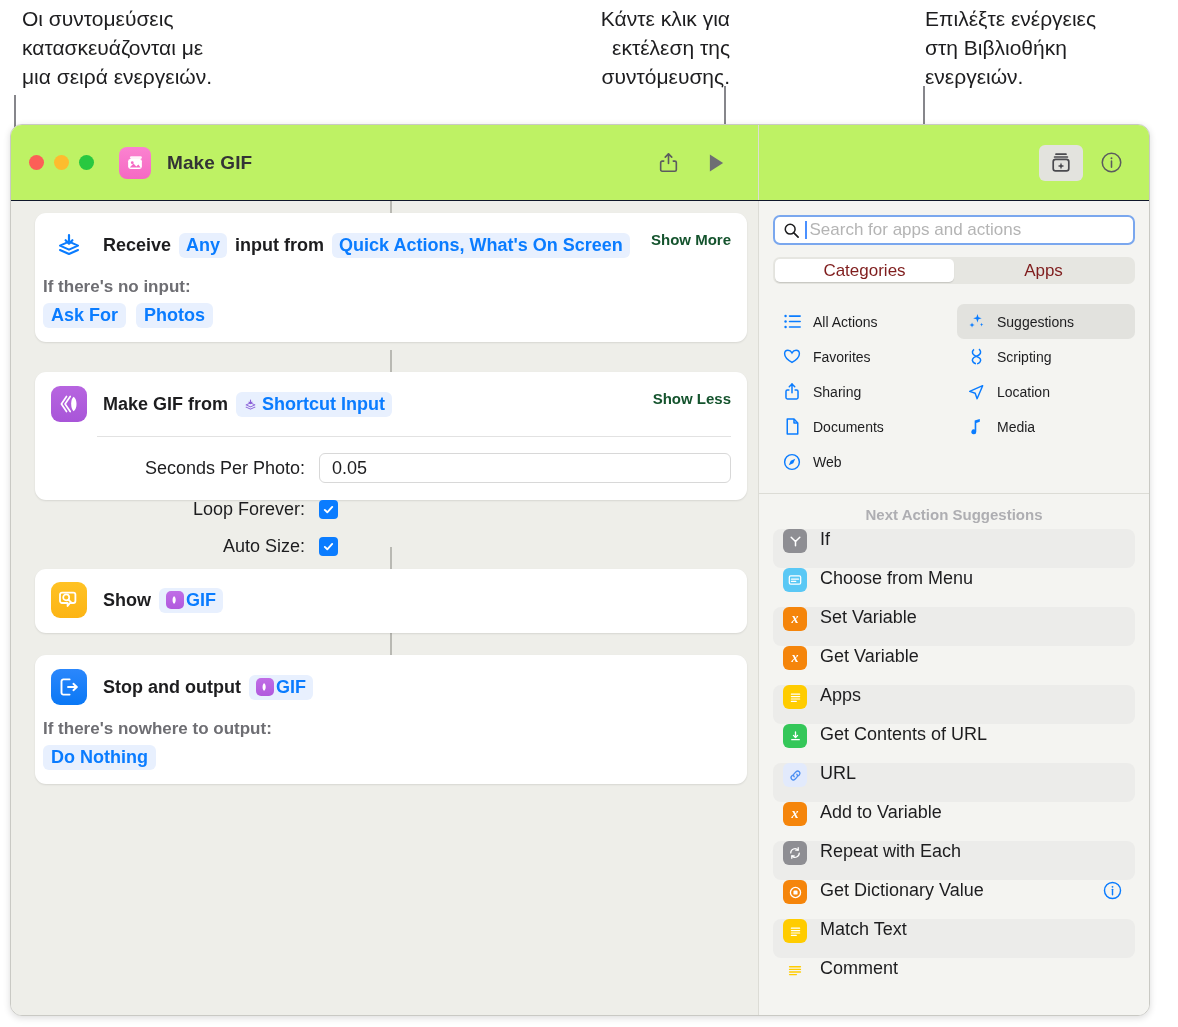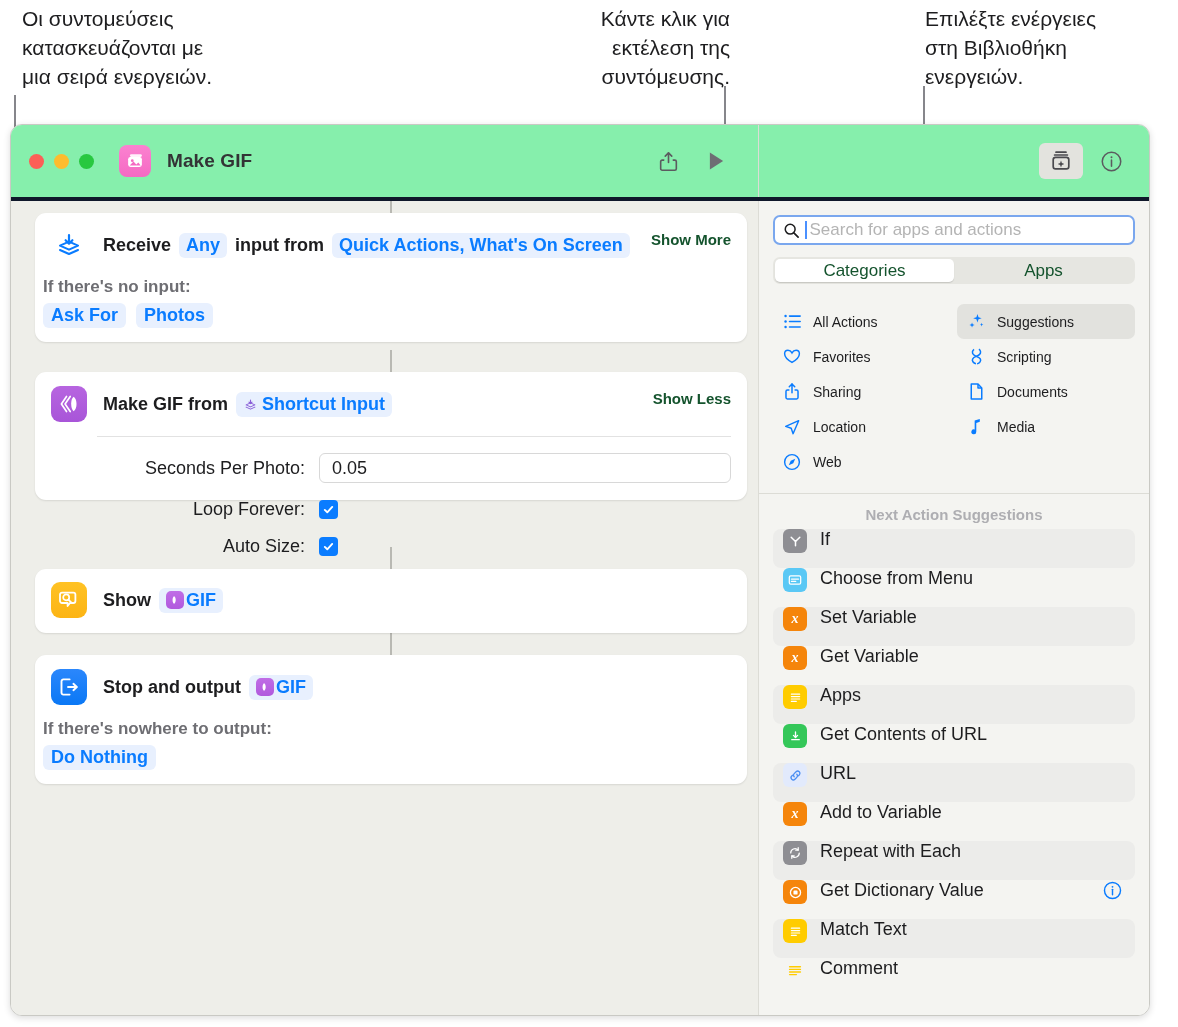--- a/index.html
+++ b/index.html
@@ -44,22 +44,22 @@
     border-radius: 12px;
     overflow: hidden;
     box-shadow: 0 2px 7px rgba(0,0,0,0.14);
   }
 
   
   #toolbar {
     position: relative;
     display: flex; 
     height: 76px;
-    background: #86efac;
-    border-bottom: 4px solid #0f172a;
+    background: #bef264;
+    border-bottom: 1px solid #0f172a;
   }
   #toolbar-left {
     display: flex; align-items: center;
     width: 748px; height: 100%;
     padding-left: 18px;
     border-right: 1px solid #dcdcd6;
   }
   .traffic { display: flex; gap: 10px; align-items: center; }
   .dot { width: 15px; height: 15px; border-radius: 50%; }
   .dot.red { background: #fc5f57; }
@@ -203,21 +203,21 @@
     margin-left: 3px; font-size: 17px; color: #b4b4b4;
   }
   #seg-wrap { padding: 12px 14px 14px 14px; }
   #segmented {
     display: flex; height: 27px;
     background: #e6e6e1; border-radius: 7px;
     padding: 2px;
   }
   .seg {
     flex: 1; display: flex; align-items: center; justify-content: center;
-    font-size: 17px; color: #14532d; border-radius: 5px;
+    font-size: 17px; color: #7f1d1d; border-radius: 5px;
   }
   .seg.selected { background: #ffffff; box-shadow: 0 1px 1px rgba(0,0,0,.14); }
 
   #cats {
     display: grid;
     grid-template-columns: 1fr 1fr;
     gap: 0px 6px;
     padding: 6px 14px 14px 14px;
     border-bottom: 1px solid #dcdcd6;
   }
@@ -524,35 +524,35 @@
               <svg width="16" height="19" viewBox="0 0 17 20" fill="none" stroke="#0a7cff" stroke-width="1.6" stroke-linecap="round" stroke-linejoin="round">
                   <path d="M8.5 2 V11.4"></path>
                   <path d="M5.6 4.9 L8.5 2 L11.4 4.9"></path>
                   <path d="M5.2 8.4 H3.6 a1.5 1.5 0 0 0 -1.5 1.5 v6.6 a1.5 1.5 0 0 0 1.5 1.5 h9.8 a1.5 1.5 0 0 0 1.5 -1.5 v-6.6 a1.5 1.5 0 0 0 -1.5 -1.5 H11.8"></path>
                 </svg>
             </span>
             <span>Sharing</span>
           </div>
           <div class="cat">
             <span class="cat-ico">
+              <svg width="18" height="18" viewBox="0 0 20 20" fill="none" stroke="#0a7cff" stroke-width="1.6" stroke-linejoin="round">
+                  <path d="M17.4 3 L3 9.3 L9.1 11.4 L11.2 17.4 Z"></path>
+                </svg>
+            </span>
+            <span>Location</span>
+          </div>
+
+          <div class="cat">
+            <span class="cat-ico">
               <svg width="15" height="19" viewBox="0 0 16 20" fill="none" stroke="#0a7cff" stroke-width="1.6" stroke-linejoin="round">
                   <path d="M2.4 2 H9.6 L13.6 6.2 V18 H2.4 Z"></path>
                   <path d="M9.6 2 V6.2 H13.6"></path>
                 </svg>
             </span>
             <span>Documents</span>
-          </div>
-
-          <div class="cat">
-            <span class="cat-ico">
-              <svg width="18" height="18" viewBox="0 0 20 20" fill="none" stroke="#0a7cff" stroke-width="1.6" stroke-linejoin="round">
-                  <path d="M17.4 3 L3 9.3 L9.1 11.4 L11.2 17.4 Z"></path>
-                </svg>
-            </span>
-            <span>Location</span>
           </div>
           <div class="cat">
             <span class="cat-ico">
               <svg width="14" height="19" viewBox="0 0 14 20" fill="#0a7cff">
                   <path d="M11 2 L5.6 3.8 V13.2 a2.6 2.6 0 1 0 1.7 2.4 V6.4 L11 5.1 Z"></path>
                 </svg>
             </span>
             <span>Media</span>
           </div>
 

